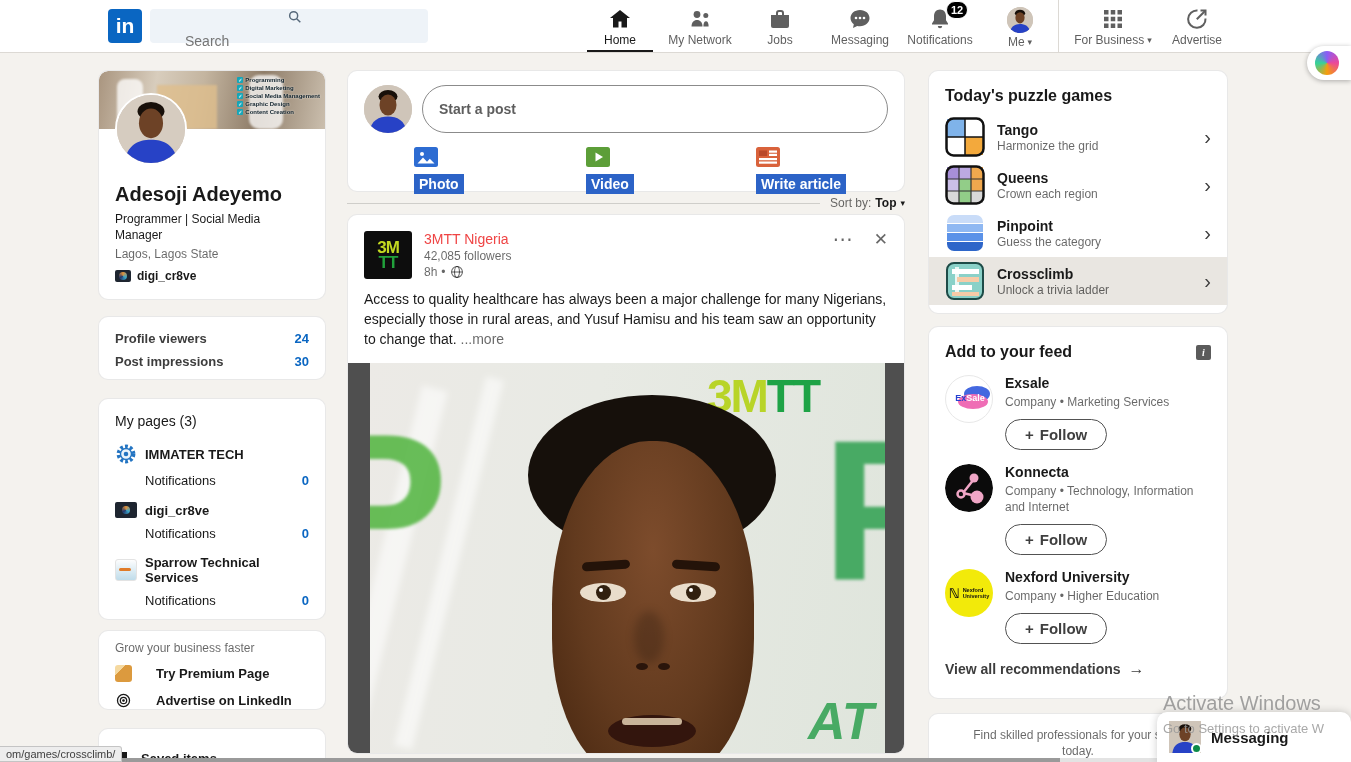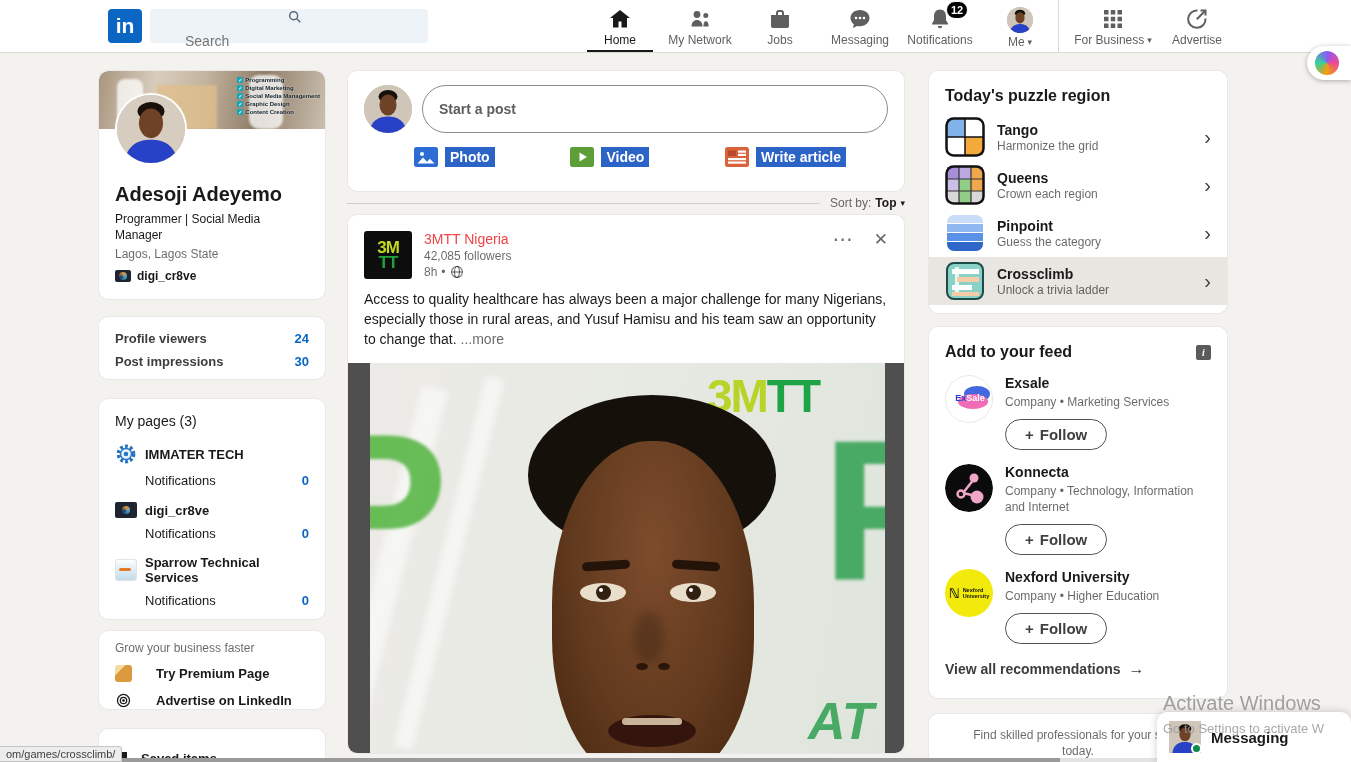--- a/index.html
+++ b/index.html
@@ -95,21 +95,21 @@
 
   
   .feed { position:absolute; left:347px; top:70px; width:558px; }
   .composer { height:122px; padding:14px 16px 0; }
   .comp-row1 { display:flex; gap:10px; align-items:center; }
   .avatar48 { width:48px; height:48px; border-radius:50%; overflow:hidden; background:#cfc5b9; flex:none; }
   .start-post { flex:1; height:48px; border:1px solid #8b8b8b; border-radius:26px; display:flex;
                 align-items:center; padding-left:16px; font-size:14px; font-weight:600; color:#5e5e5e;
                 cursor:pointer; background:#fff; }
   .comp-row2 { display:flex; justify-content:space-between; margin-top:14px; padding:0 42px 0 50px; }
-  .comp-btn { display:flex; align-items:flex-start; gap:7px; cursor:pointer; }
+  .comp-btn { display:flex; align-items:flex-start; gap:7px; cursor:pointer;flex-direction:column; }
   .comp-btn .clabel { font-size:14px; font-weight:bold; color:#fff; background:#2c63c7; padding:2px 5px; }
   .sort-row { height:22px; display:flex; align-items:center; margin-top:0; }
   .sort-row .line { flex:1; height:1px; background:rgba(0,0,0,.15); }
   .sort-row .slab { font-size:12px; color:rgba(0,0,0,.6); margin-left:10px; }
   .sort-row .sval { font-size:12px; font-weight:bold; color:#191919; margin-left:4px; }
   .sort-row .caret { margin-left:4px; color:#191919; }
 
   .post-card { height:540px; position:relative; overflow:hidden; }
   .post-head { position:relative; padding:16px 16px 0 16px; display:flex; gap:12px; }
   .mtt-logo { width:48px; height:48px; background:#0d0d0d; border-radius:3px; flex:none;
@@ -569,21 +569,21 @@
           <div class="nostril" style="left:288px;"></div>
           <div class="mouth"></div>
           <div class="teeth"></div>
         </div>
       </div>
     </article>
   </main>
 
   <aside class="rcol">
     <div class="card games-card">
-      <div class="rtitle">Today's puzzle region</div>
+      <div class="rtitle">Today's puzzle games</div>
       <div style="height:8px;"></div>
       <div class="game-row">
         <span>
             <svg viewBox="0 0 40 40" width="40" height="40">
               <rect x="2" y="2" width="18" height="18" fill="#7fb3ea"></rect>
               <rect x="20" y="2" width="18" height="18" fill="#fff"></rect>
               <rect x="2" y="20" width="18" height="18" fill="#fff"></rect>
               <rect x="20" y="20" width="18" height="18" fill="#f3a93c"></rect>
               <line x1="20" y1="2" x2="20" y2="38" stroke="#111" stroke-width="1.5"></line>
               <line x1="2" y1="20" x2="38" y2="20" stroke="#111" stroke-width="1.5"></line>

